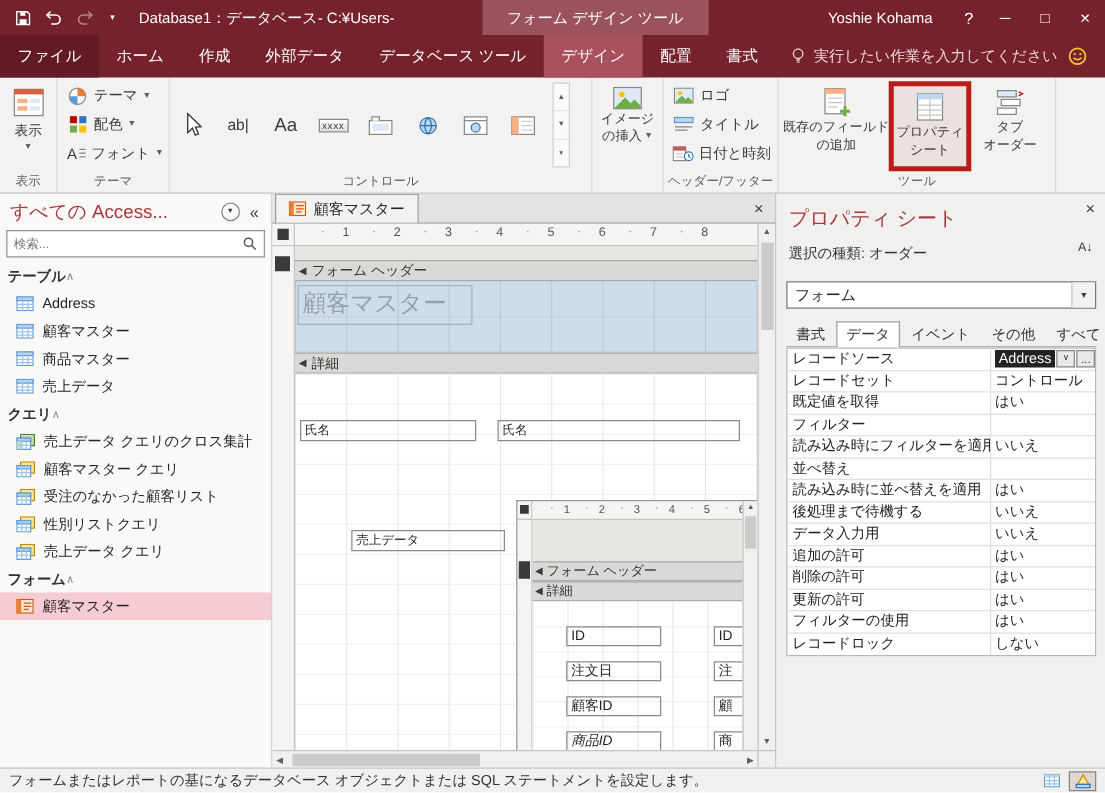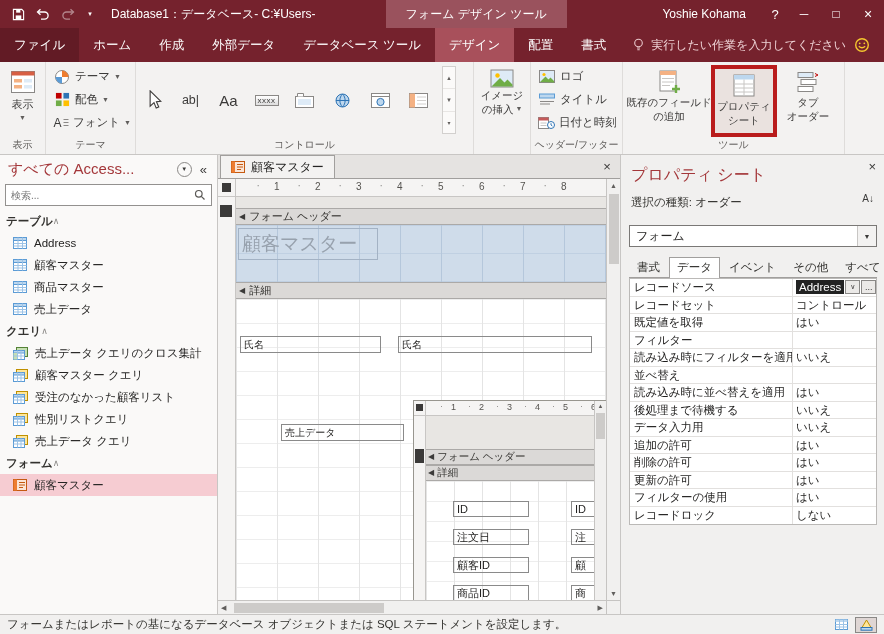--- a/index.html
+++ b/index.html
@@ -619,21 +619,21 @@
         <div class="sfvscroll">
           <span class="sarrow">▲</span>
           <span class="sthumb2"></span>
         </div>
       <div class="ctl sub" style="left: 39px; top: 100px; width: 76px;">ID</div>
           <div class="ctl sub" style="left: 157px; top: 100px; width: 34px;">ID</div>
           <div class="ctl sub" style="left: 39px; top: 128px; width: 76px;">注文日</div>
           <div class="ctl sub" style="left: 157px; top: 128px; width: 34px;">注</div>
           <div class="ctl sub" style="left: 39px; top: 156px; width: 76px;">顧客ID</div>
           <div class="ctl sub" style="left: 157px; top: 156px; width: 34px;">顧</div>
-          <div class="ctl sub" style="left: 39px; top: 184px; width: 76px;">商品ID</div>
+          <div class="ctl sub" style="left: 39px; top: 184px; width: 76px; font-style: italic;">商品ID</div>
           <div class="ctl sub" style="left: 157px; top: 184px; width: 34px;">商</div>
         </div>
     </div>
   </div>
   <div class="vscroll">
     <span class="up">▲</span>
     <span class="vthumb"></span>
     <span class="down">▼</span>
   </div>
   <div class="hscroll">

